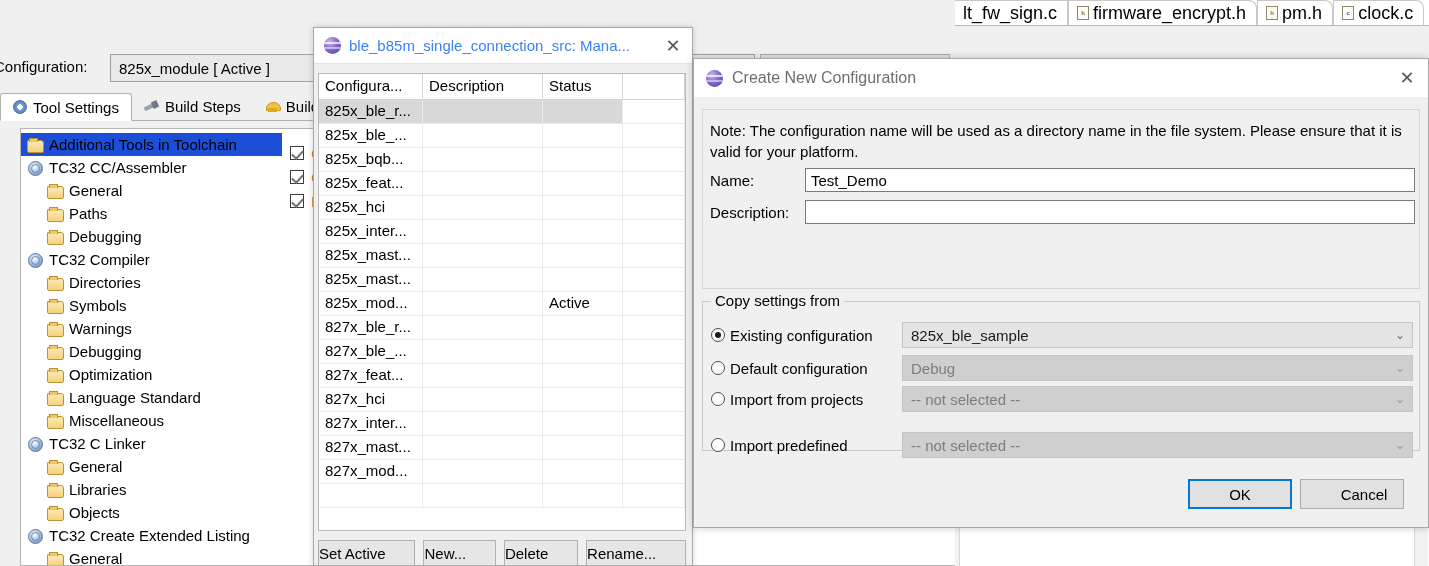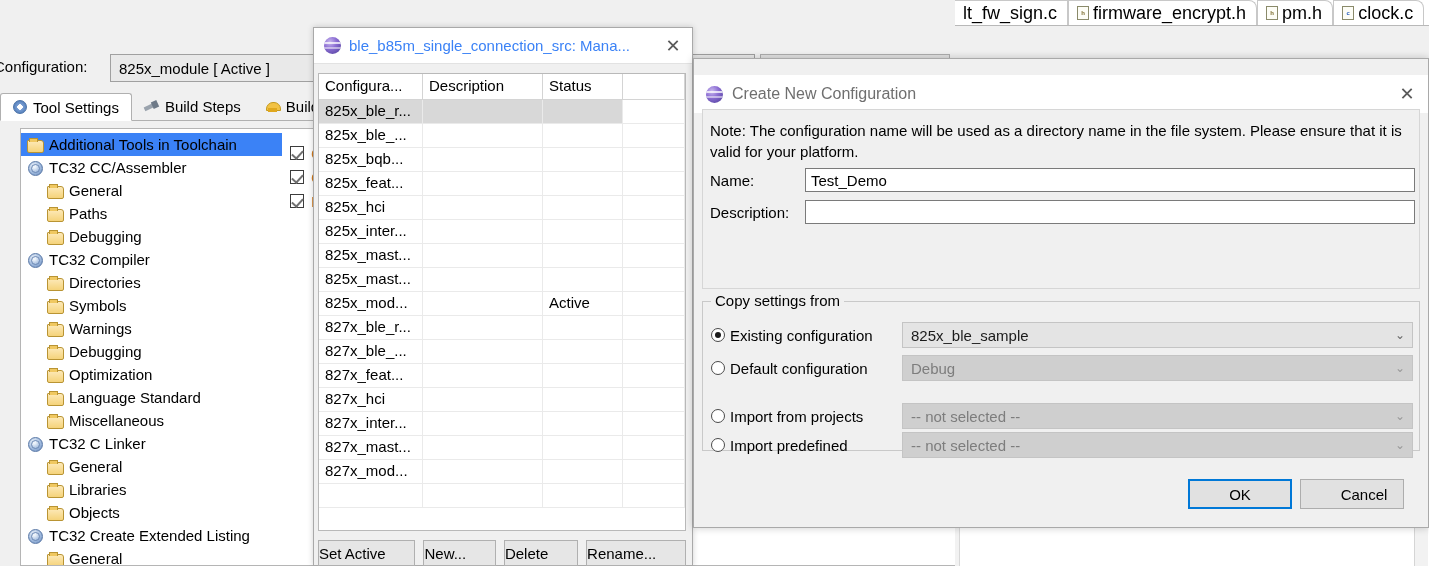--- a/index.html
+++ b/index.html
@@ -84,21 +84,21 @@
   .crownico::before{content:"";position:absolute;left:1px;top:2px;width:13px;height:7px;border-radius:7px 7px 0 0;background:#f2c244;border:1px solid #c49a20;}
   .crownico::after{content:"";position:absolute;left:3px;top:8px;width:9px;height:4px;background:#e0a81e;}
 
   .tree {
     position:absolute; left:20px; top:128px; width:300px; height:438px;
     background:#ffffff; border:1px solid #b5b5b5; border-right:none;
     overflow:hidden; padding-top:4px;
   }
   .trow { height:23px; display:flex; align-items:center; gap:6px; padding-left:6px; font-size:15px; white-space:nowrap; }
   .trow.indent { padding-left:26px; }
-  .trow.sel { background:#3b82f6; }
+  .trow.sel { background:#1d4ed8; }
   .ico-folder { width:16px;height:14px;position:relative;flex:0 0 auto; }
   .ico-folder::before{content:"";position:absolute;left:0;top:2px;width:15px;height:11px;
     background:linear-gradient(#fde9b8,#f5d37a); border:1px solid #b99433; border-radius:1px 3px 2px 2px;}
   .ico-folder::after{content:"";position:absolute;left:2px;top:0px;width:7px;height:3px;background:#f0c861;border:1px solid #b99433;border-bottom:none;}
   .ico-tool { width:16px;height:14px;position:relative;flex:0 0 auto; }
   .ico-tool::before{content:"";position:absolute;left:1px;top:0px;width:13px;height:13px;border-radius:50%;
     background:radial-gradient(circle at 40% 35%,#eef4fb 10%,#9fb9dd 55%,#5d80b4 100%); border:1px solid #5978a6;}
   .ico-tool::after{content:"";position:absolute;left:4px;top:3px;width:7px;height:7px;border:1px solid #6b88b4;border-radius:50%;}
 
   .rightcol {
@@ -167,21 +167,21 @@
     flex:1 1 auto; background:#e6e6e6; border:1px solid #b0b0b0;
     display:flex; align-items:center; font-size:15px;
   }
 
   
   .dlg-create {
     position:absolute; left:693px; top:58px; width:736px; height:470px;
     background:#f0f0f0; border:1px solid #a9a9a9;
     box-shadow: 0 0 8px rgba(0,0,0,0.2);
   }
-  .cc-title { height:38px; background:#ffffff; display:flex; align-items:center; padding:0 8px 0 12px; gap:9px;margin-top:16px; }
+  .cc-title { height:38px; background:#ffffff; display:flex; align-items:center; padding:0 8px 0 12px; gap:9px; }
   .cc-title-text { color:#6f6f6f; font-size:16px; flex:1 1 auto; }
   .cc-body { position:absolute; left:8px; top:50px; width:718px; height:180px; background:#f0f0f0; border:1px solid #d6d6d6;}
   .cc-note { position:absolute; left:7px; top:10px; width:700px; font-size:15px; line-height:21px; }
   .cc-fieldrow { position:absolute; display:flex; align-items:center; }
   .cc-flabel { font-size:15px; width:95px; }
   .cc-input {
     background:#ffffff; border:1px solid #7a7a7a; height:24px;
     display:flex; align-items:center; padding:0 5px; font-size:15px;
   }
 
@@ -549,21 +549,21 @@
 
       <div class="radio-row" style="top:53px;">
         <span class="radio"></span>
         <span class="radio-lbl">Default configuration</span>
         <span class="combo disabled">
           <span>Debug</span>
           <span class="chev">⌄</span>
         </span>
       </div>
 
-      <div class="radio-row" style="top:101px;">
+      <div class="radio-row" style="top:84px;">
         <span class="radio"></span>
         <span class="radio-lbl">Import from projects</span>
         <span class="combo disabled">
           <span>-- not selected --</span>
           <span class="chev">⌄</span>
         </span>
       </div>
 
       <div class="radio-row" style="top:130px;justify-content:flex-end;">
         <span class="radio"></span>

